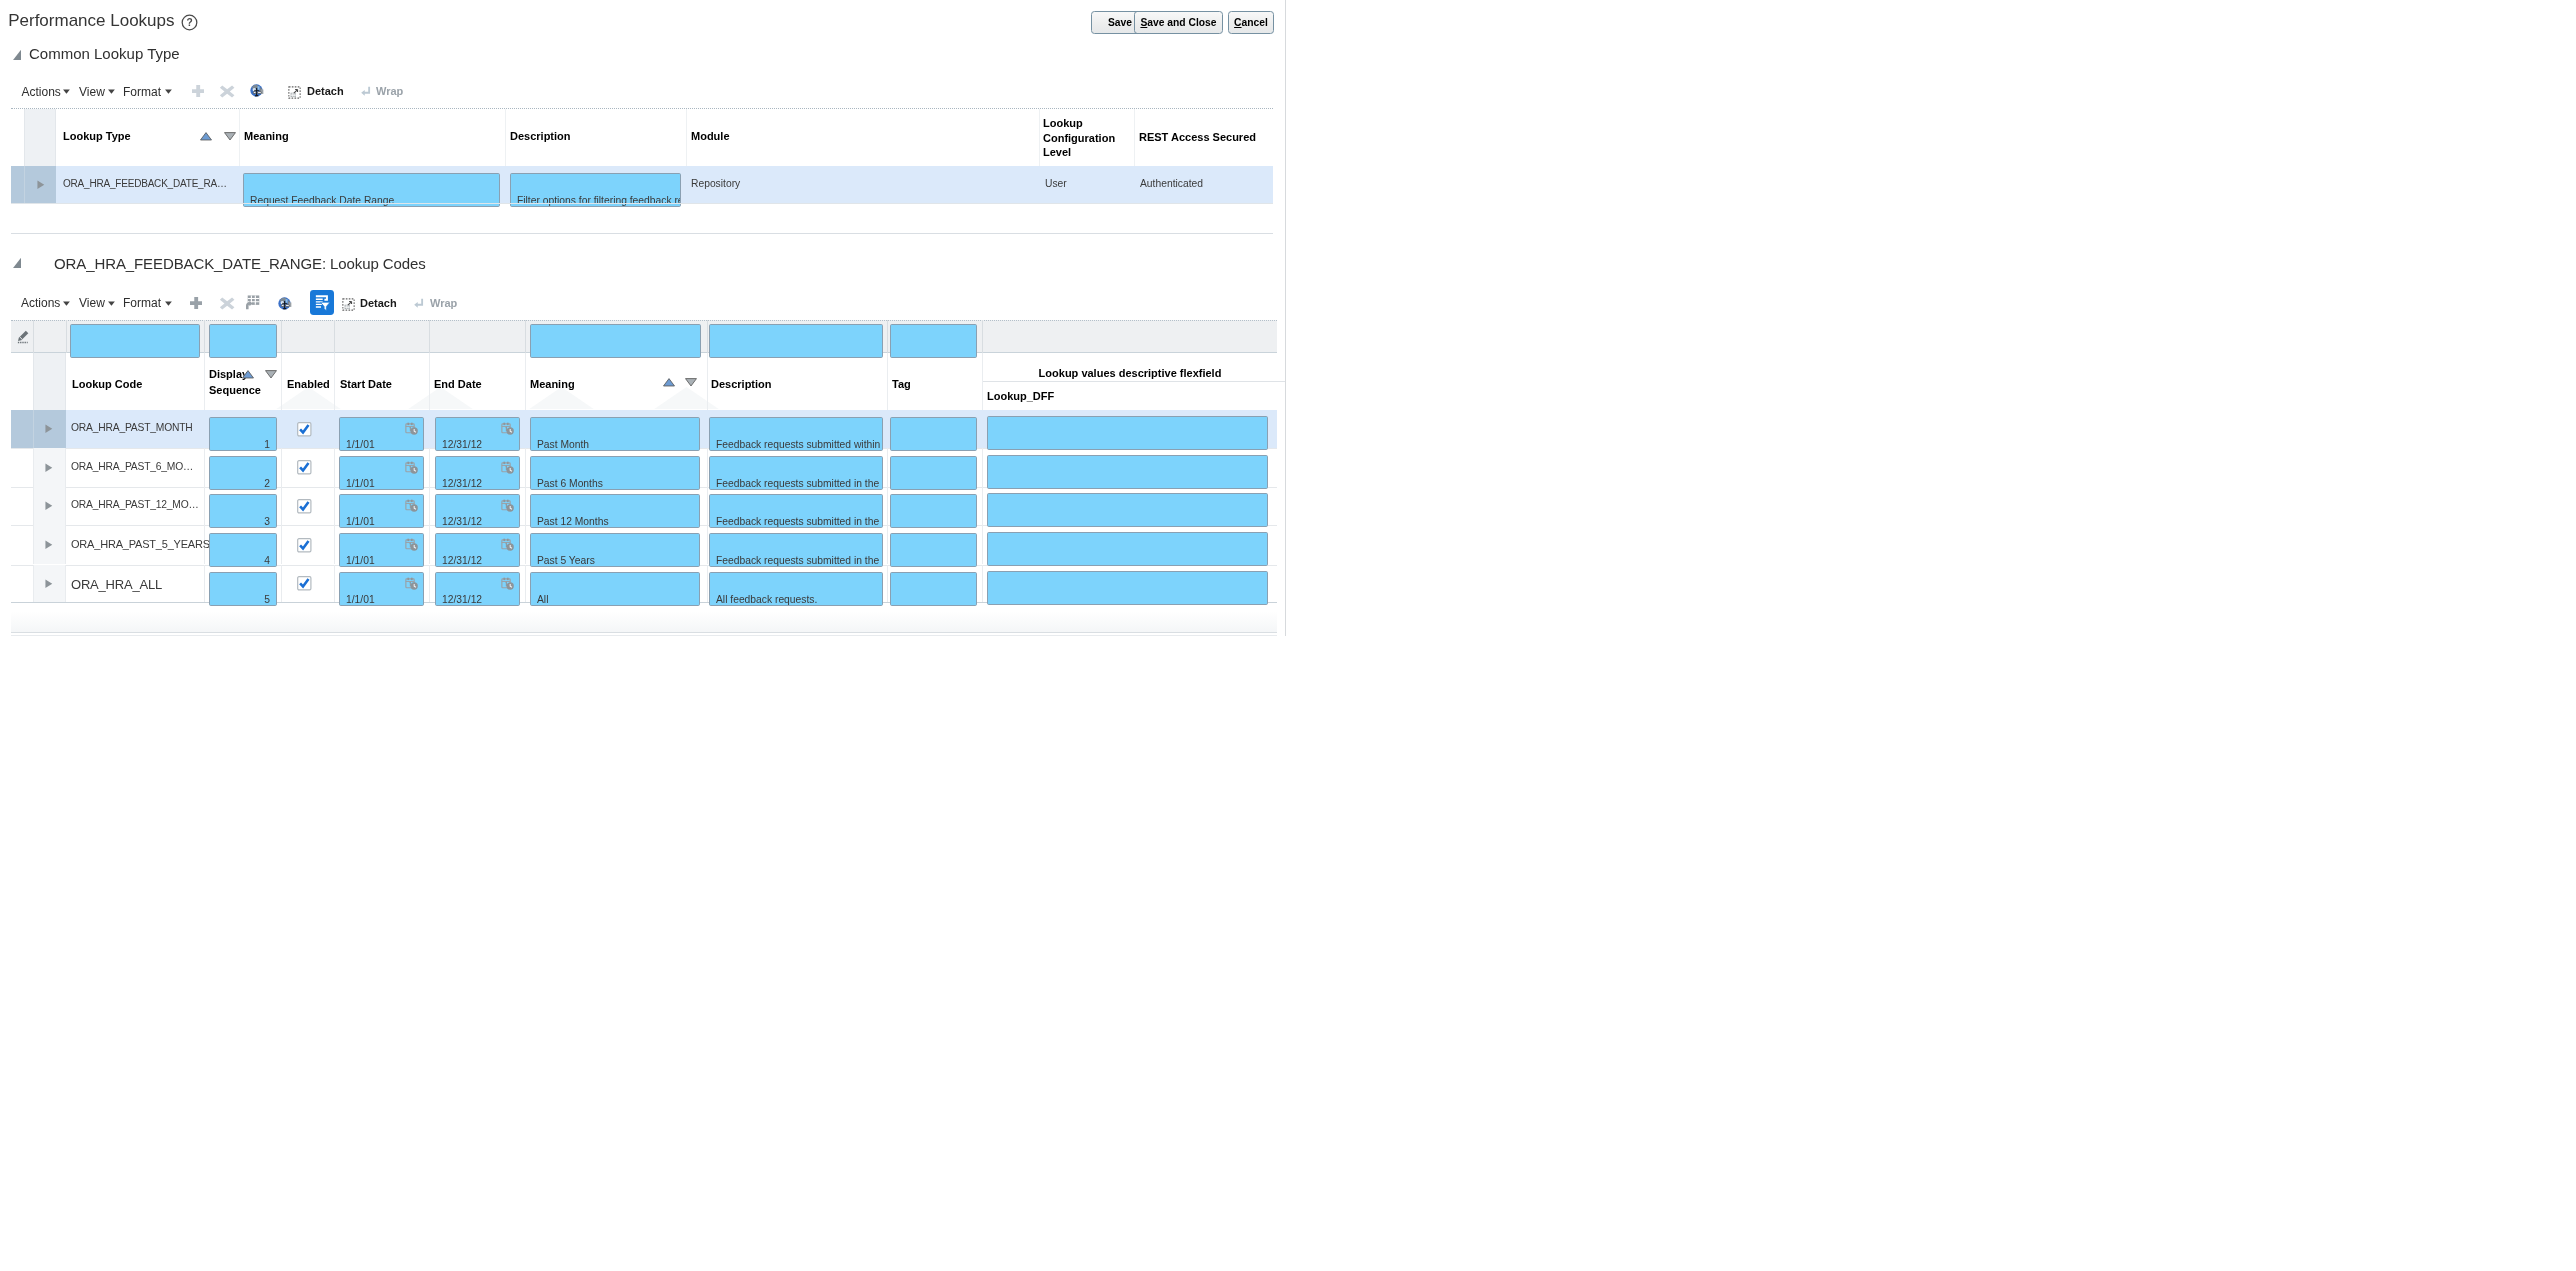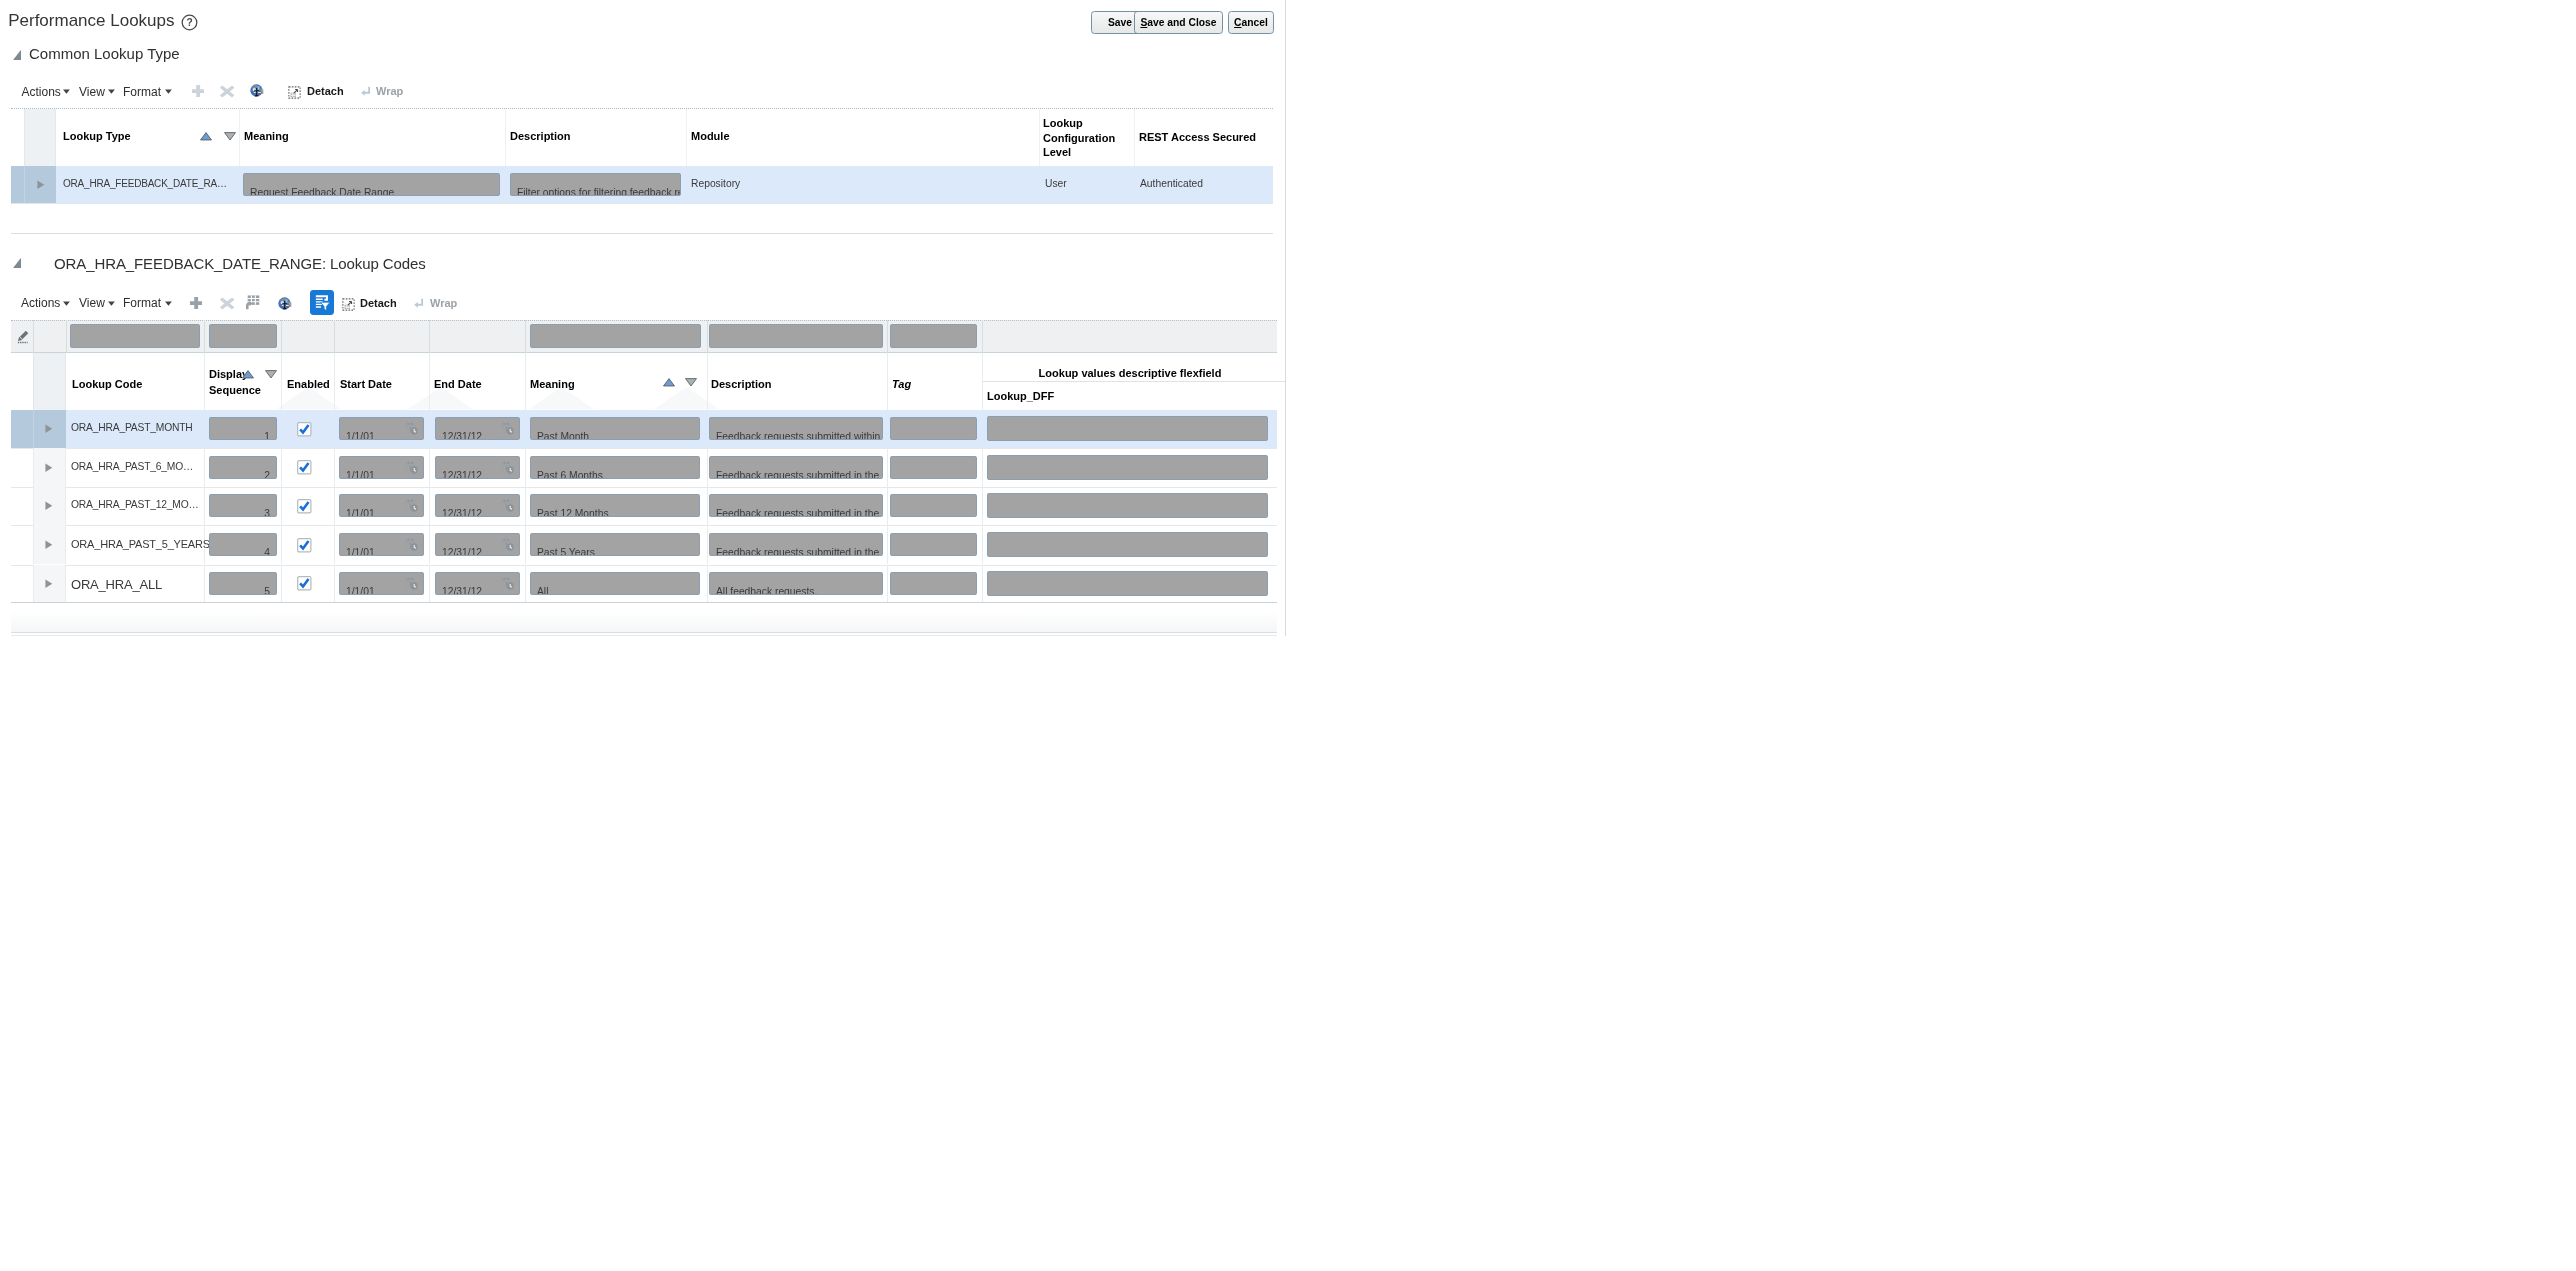--- a/index.html
+++ b/index.html
@@ -1,21 +1,21 @@
 <!DOCTYPE html>
 <html style="font-size:13.7px"><head>
 <meta charset="utf-8">
 <style>
 * { margin:0; padding:0; box-sizing:border-box; }
 html,body { width:1288px; height:636px; background:#ffffff; font-family:"Liberation Sans", sans-serif; position:relative; overflow:hidden; color:#3a3a3a; }
 .abs { position:absolute; }
 .bold { font-weight:bold; }
 .hdr { position:absolute; font-weight:bold; color:#000; font-size:12px; white-space:nowrap; }
 .txt { position:absolute; font-size:12px; color:#3a3a3a; white-space:nowrap; }
-.inp { position:absolute; background:#a3a3a3; border:0.9px solid #8aa0b2; border-radius:1.7px; font-size:11.6px; color:#3a3a3a; line-height:21.5px; padding:8px 6px; white-space:nowrap; overflow:hidden; }
+.inp { position:absolute; background:#7dd3fc; border:0.9px solid #8aa0b2; border-radius:1.7px; font-size:11.6px; color:#3a3a3a; line-height:21.5px; padding:16px 6px; white-space:nowrap; overflow:hidden; }
 .btn { position:absolute; top:11px; height:23px; border:0.9px solid #7691a2; border-radius:3.4px; background:linear-gradient(#f8f8f8,#eceded 60%,#e6e8e9); font-weight:bold; font-size:10.3px; color:#000; text-align:center; font-family:"Liberation Sans", sans-serif; }
 .tbtxt { position:absolute; font-size:12px; color:#2e2e2e; white-space:nowrap; }
 .vline { position:absolute; width:0.9px; background:#e8ebee; }
 .hline { position:absolute; height:0.9px; background:#e4e8eb; }
 </style>
 </head>
 <body>
 
 <div class="abs" style="left:8.2px; top:11px; font-size:17px; color:#353535;">Performance Lookups</div>
 <svg class="abs" style="left:181px; top:13.7px;" width="17" height="17" viewBox="0 0 20 20">
@@ -236,21 +236,21 @@
 <div class="hdr" style="left:340px; top:378px; font-size:11px;">Start Date</div>
 <div class="hdr" style="left:434px; top:378px; font-size:11px;">End Date</div>
 <div class="hdr" style="left:530px; top:378px; font-size:11px;">Meaning</div>
 <svg class="abs" style="left:663px; top:378px;" width="12" height="8.6" viewBox="0 0 14 10">
     <polygon points="7,0.7 13.4,9.3 0.6,9.3" fill="#6d9bd2" stroke="#5a5a5a" stroke-width="1"></polygon>
   </svg>
 <svg class="abs" style="left:685px; top:378px;" width="12" height="8.6" viewBox="0 0 14 10">
     <polygon points="0.6,0.7 13.4,0.7 7,9.3" fill="#aab1b6" stroke="#5a5a5a" stroke-width="1"></polygon>
   </svg>
 <div class="hdr" style="left:711px; top:378px; font-size:11px;">Description</div>
-<div class="hdr" style="left:892px; top:378px; font-size:11px;font-style:italic;">Tag</div>
+<div class="hdr" style="left:892px; top:378px; font-size:11px;">Tag</div>
 <div class="hdr" style="left:982px; top:367px; width:296px; font-size:11px; text-align:center;">Lookup values descriptive flexfield</div>
 <div class="hline" style="left:983px; top:381px; width:302px; background:#dfe3e7;"></div>
 <div class="hdr" style="left:987px; top:390px; font-size:11px;">Lookup_DFF</div>
 <div class="abs" style="left:11px; top:410px; width:1266px; height:38px; background:#dbe9fa;"></div>
 <div class="abs" style="left:11px; top:410px; width:22px; height:38px; background:#b4c9dc;"></div>
 <div class="abs" style="left:33px; top:410px; width:33px; height:38px; background:#b4c9dc; border-left:0.9px solid #c3d3e1;"></div>
 <div class="hline" style="left:11px; top:448px; width:1266px; background:#e5e8eb;"></div>
 <svg class="abs" style="left:45px; top:424px;" width="7.7" height="9.4" viewBox="0 0 9 11">
     <polygon points="0.5,0.5 8.5,5.5 0.5,10.5" fill="#8d9499"></polygon>
   </svg>

